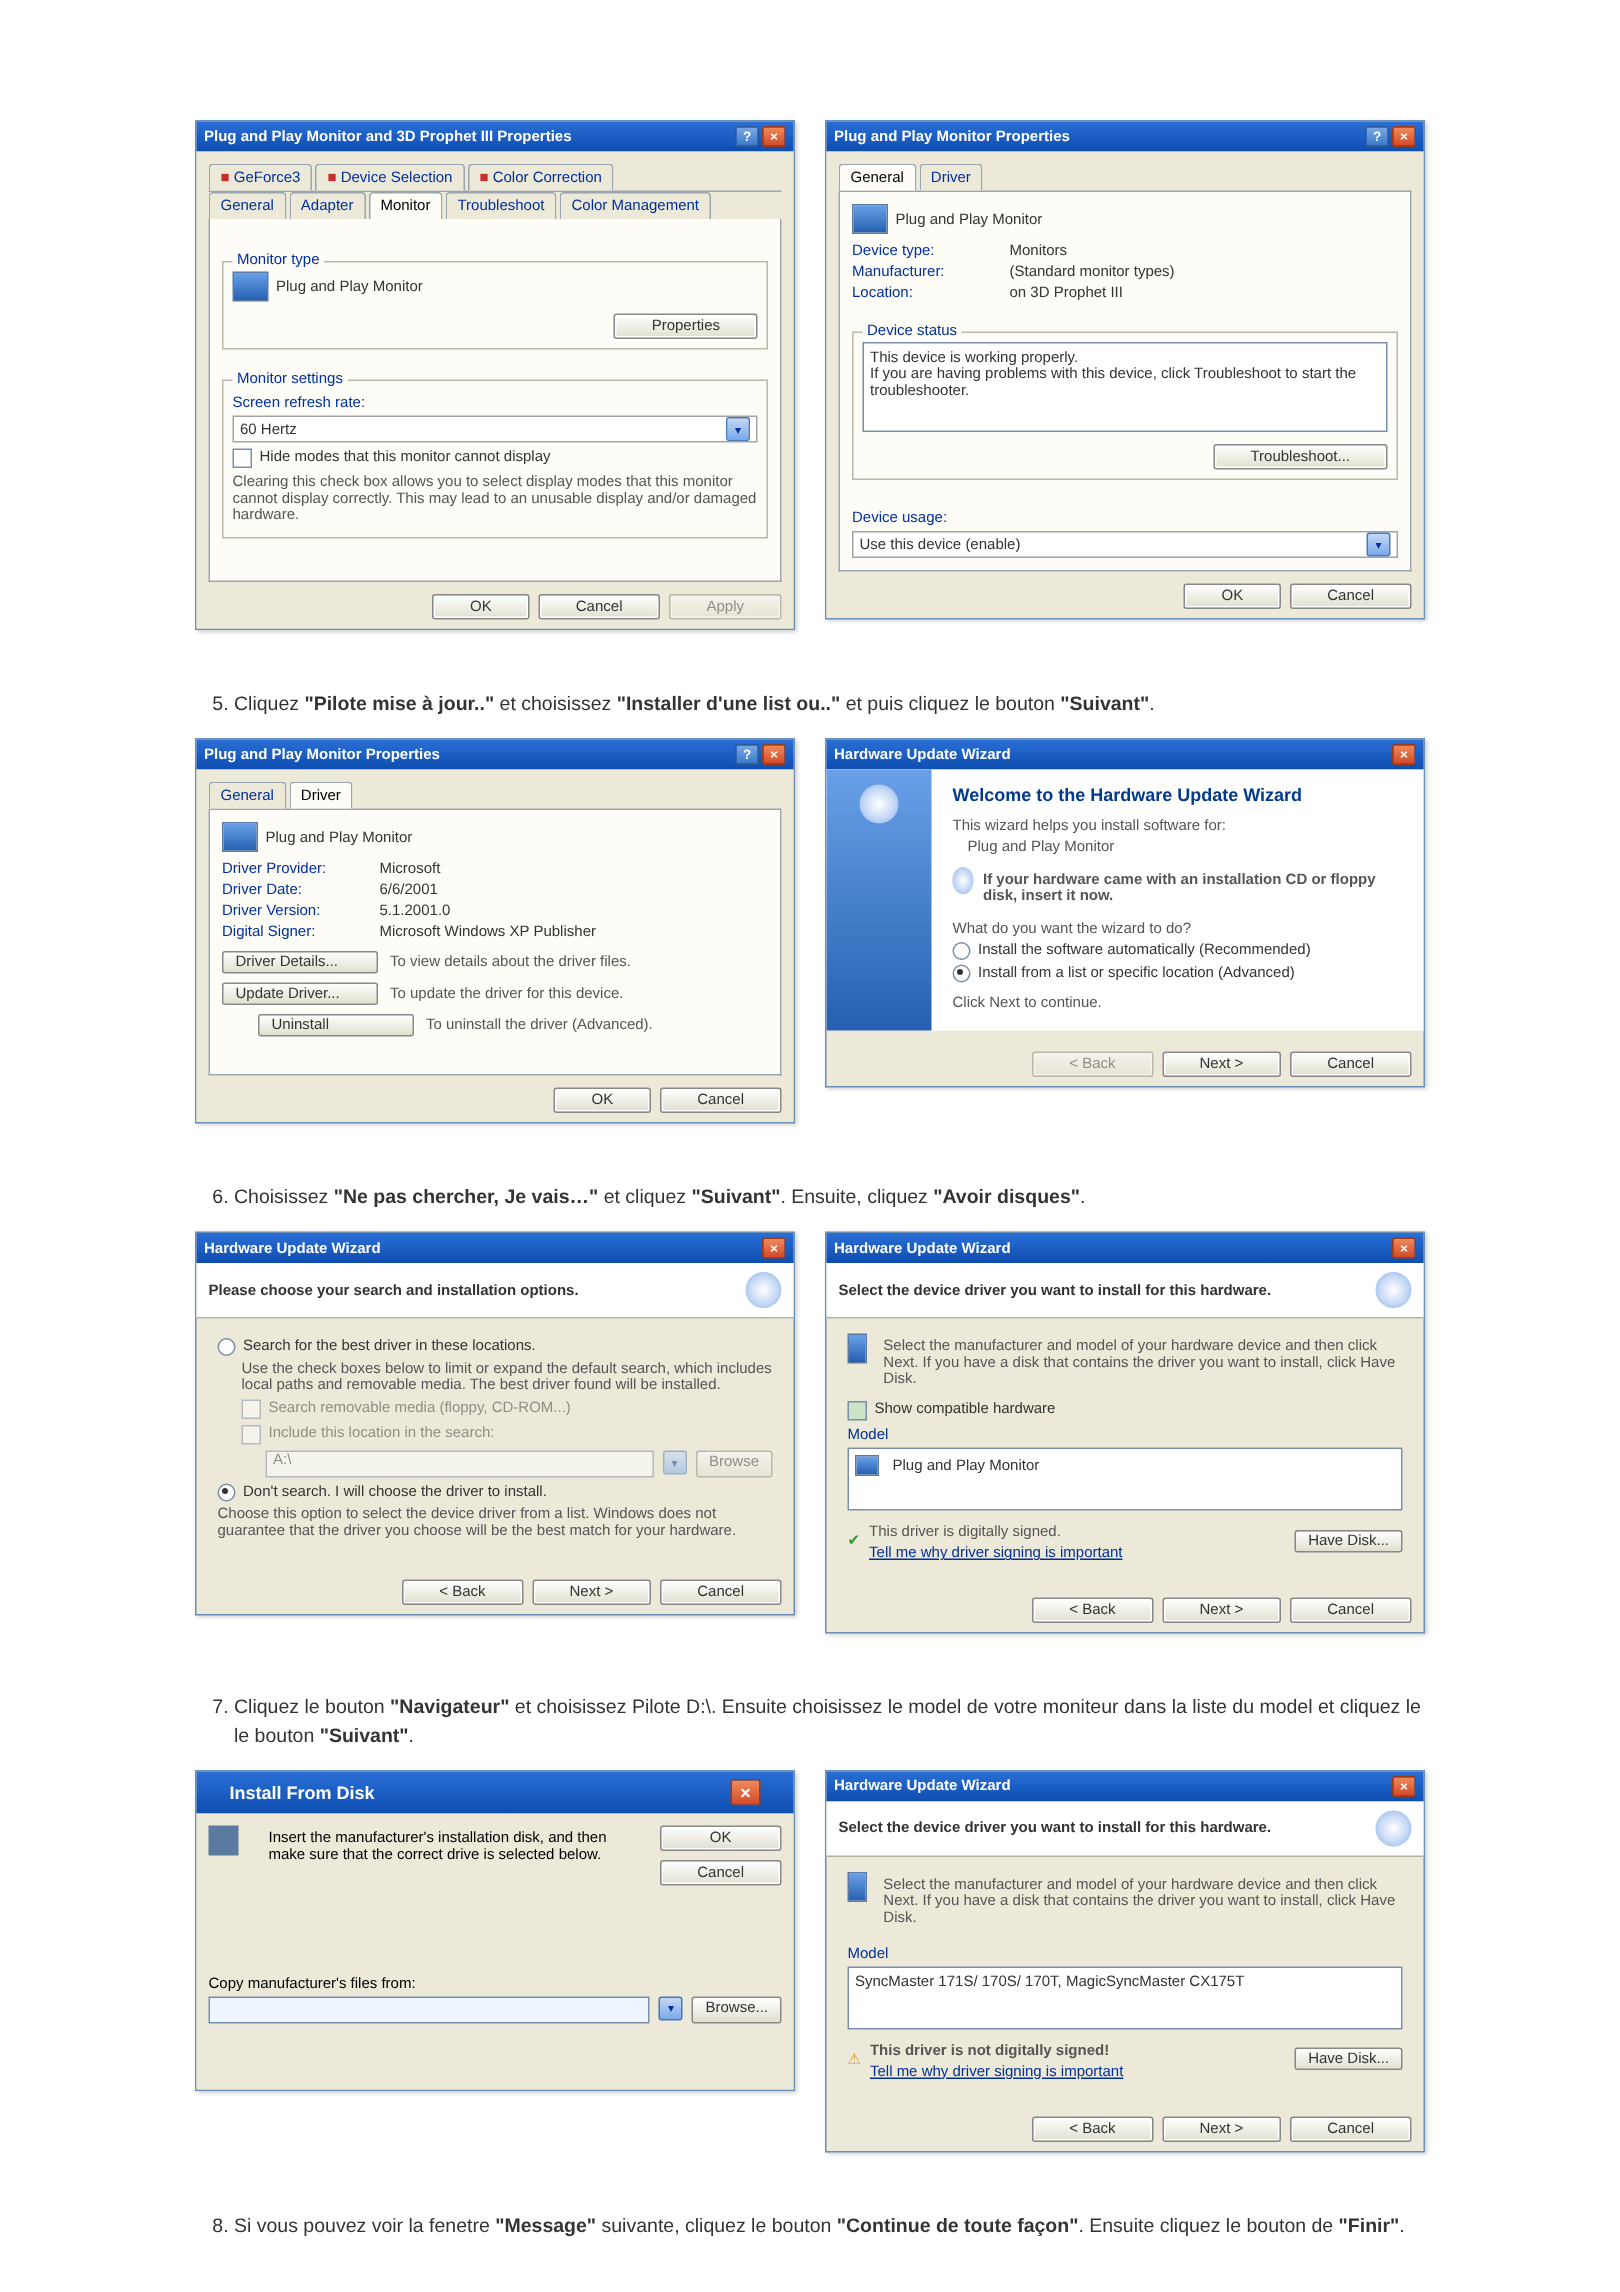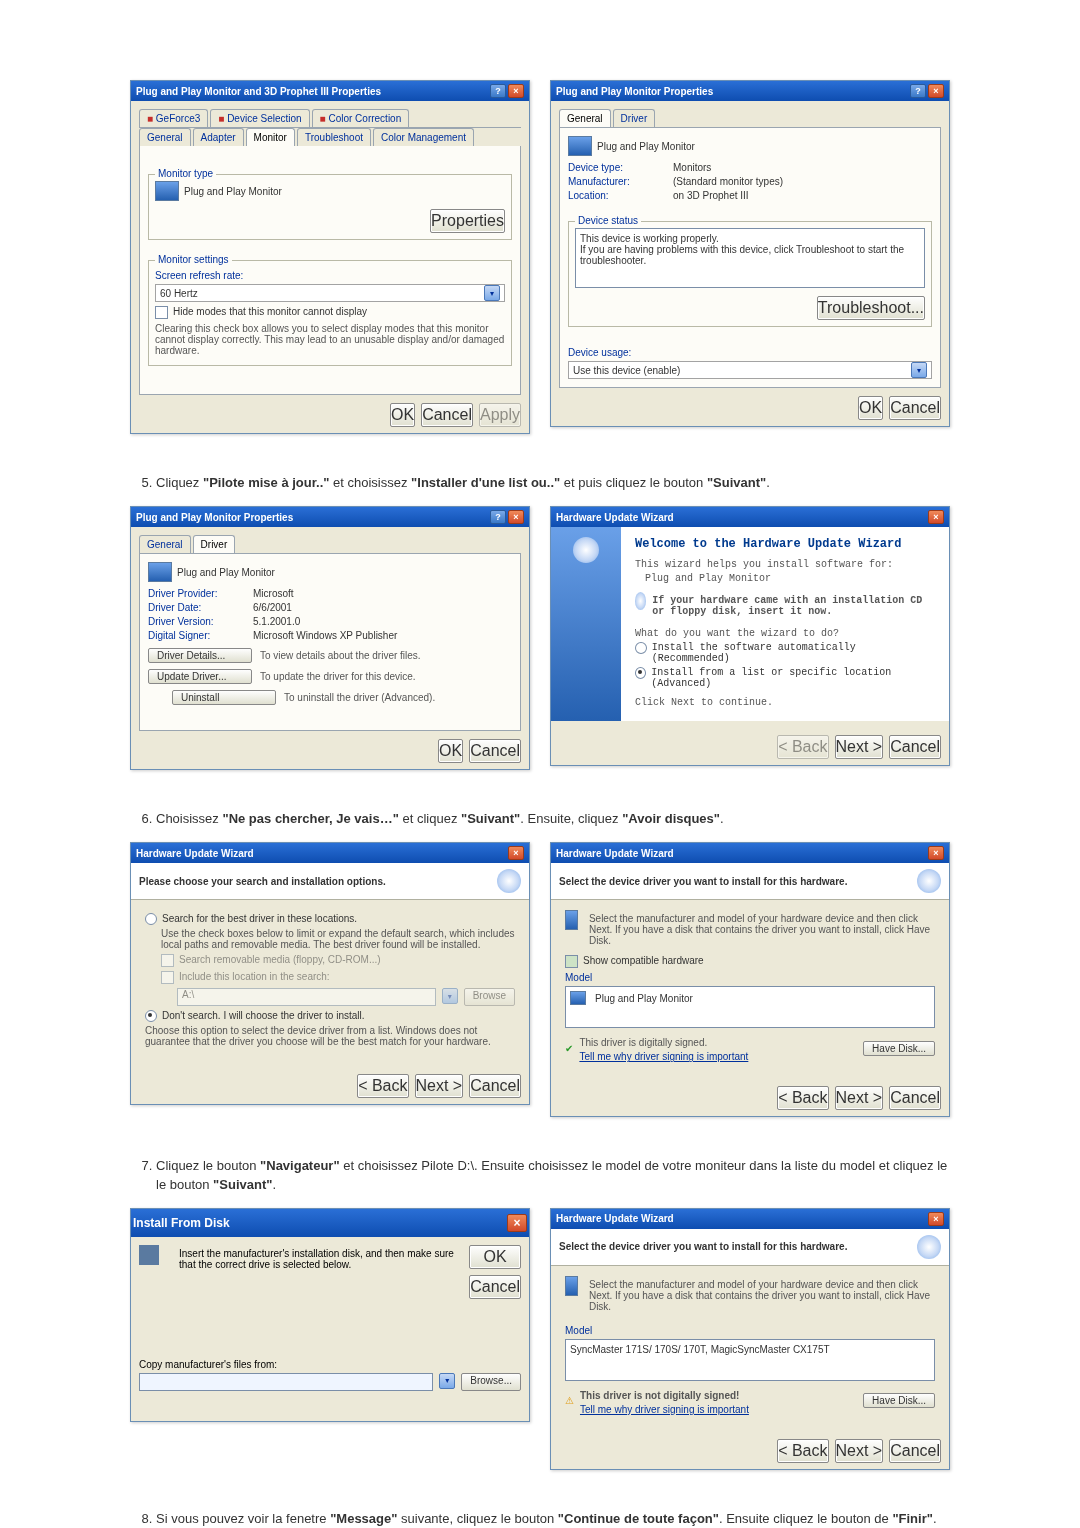--- a/index.html
+++ b/index.html
@@ -105,21 +105,21 @@
   background:#fff;
   height:16px;
   display:flex;align-items:center;
   padding:0 4px;
   font-size:10px;
 }
 .chev{width:14px;height:14px;background:linear-gradient(#c5d8f5,#7aa9e8);border:1px solid #4b78b8;border-radius:2px;margin-left:auto;display:flex;align-items:center;justify-content:center;color:#00309c;font-size:8px;}
 .checkbox{display:flex;gap:5px;align-items:flex-start;margin:4px 0;color:#333;font-size:10px;}
 .cbx{width:11px;height:11px;border:1px solid #7a8ea8;background:#fff}
 .btnrow{display:flex;justify-content:flex-end;gap:6px;margin-top:8px;}
-.xpbtn{border:1px solid #888;background:linear-gradient(#fefefe,#e0e0d0);padding:2px 0;font-size:16px;border-radius:2px;box-shadow: inset 0 0 0 1px #fff;}
+.xpbtn{border:1px solid #888;background:linear-gradient(#fefefe,#e0e0d0);padding:2px 24px;font-size:10px;border-radius:2px;box-shadow: inset 0 0 0 1px #fff;}
 .smallbtn{border:1px solid #888;background:linear-gradient(#fefefe,#e0e0d0);padding:1px 8px;font-size:10px;border-radius:2px;}
 .desc{font-size:10px;color:#555;margin:3px 0;}
 .link{color:#00309c;text-decoration:underline;}
 .icon-mon{width:22px;height:18px;border:1px solid #5a7aa0;background:linear-gradient(#6aa0e8,#2560b0);display:inline-block;margin-right:5px;vertical-align:middle;}
 .icon-cd{width:26px;height:26px;border-radius:50%;background:radial-gradient(#fff,#c5d8f5 55%,#7aa9e8);display:inline-block;}
 .icon-fl{width:20px;height:20px;background:#5a7aa0;display:inline-block;margin-right:6px;}
 .textarea-box{border:1px solid #7a8ea8;background:#fff;height:50px;padding:4px;font-size:10px;color:#333;overflow:hidden;}
 ol.steps{padding-left:26px;}
 ol.steps li{margin:0 0 14px 0; line-height:1.4;}
 b{font-weight:bold;}
@@ -315,21 +315,21 @@
     <div class="dialog">
       <div class="titlebar">
             <span>Hardware Update Wizard</span>
             <span class="spacer"></span>
             <span class="winbtn">×</span>
           </div>
       <div style="display:flex;background:#fff;">
         <div style="width:70px;background:linear-gradient(#6aa0e8,#2560b0);display:flex;align-items:flex-start;justify-content:center;padding-top:10px;">
           <span class="icon-cd"></span>
         </div>
-        <div class="wizard-body" style="flex:1;font-family:Liberation Mono, monospace;">
+        <div class="wizard-body" style="flex:1;">
           <div style="font-weight:bold;font-size:12px;color:#003a8e;margin-bottom:8px;">Welcome to the Hardware Update Wizard</div>
           <div class="desc">This wizard helps you install software for:</div>
           <div class="desc" style="margin-left:10px">Plug and Play Monitor</div>
           <div style="display:flex;gap:6px;margin-top:8px;align-items:flex-start;">
             <span class="icon-cd" style="width:18px;height:18px"></span>
             <span class="desc" style="font-weight:bold">If your hardware came with an installation CD or floppy disk, insert it now.</span>
           </div>
           <div class="desc" style="margin-top:8px">What do you want the wizard to do?</div>
           <div class="radio">
                 <div class="rdo"></div>
@@ -451,21 +451,21 @@
 <ol class="steps" start="7">
 <li>
   <span>Cliquez le bouton </span><b>"Navigateur"</b><span> et choisissez Pilote D:\. Ensuite choisissez le model de votre moniteur dans la liste du model et cliquez le le bouton </span><b>"Suivant"</b><span>.</span>
 </li>
 </ol>
 
 <div class="row">
 
   <div class="col">
     <div class="dialog">
-      <div class="titlebar" style="font-size:12px;padding:5px 2px;">
+      <div class="titlebar" style="font-size:12px;padding:5px 22px;">
         <span>Install From Disk</span>
             <span class="spacer"></span>
         <span class="winbtn" style="width:18px;height:16px;font-size:12px">×</span>
       </div>
       <div class="dlg-body" style="min-height:170px;">
         <div style="display:flex;gap:14px;align-items:flex-start;">
           <span class="icon-fl"></span>
           <span class="desc" style="flex:1;color:#000">Insert the manufacturer's installation disk, and then make sure that the correct drive is selected below.</span>
           <div style="display:flex;flex-direction:column;gap:6px;">
             <div class="xpbtn" style="text-align:center">OK</div>

